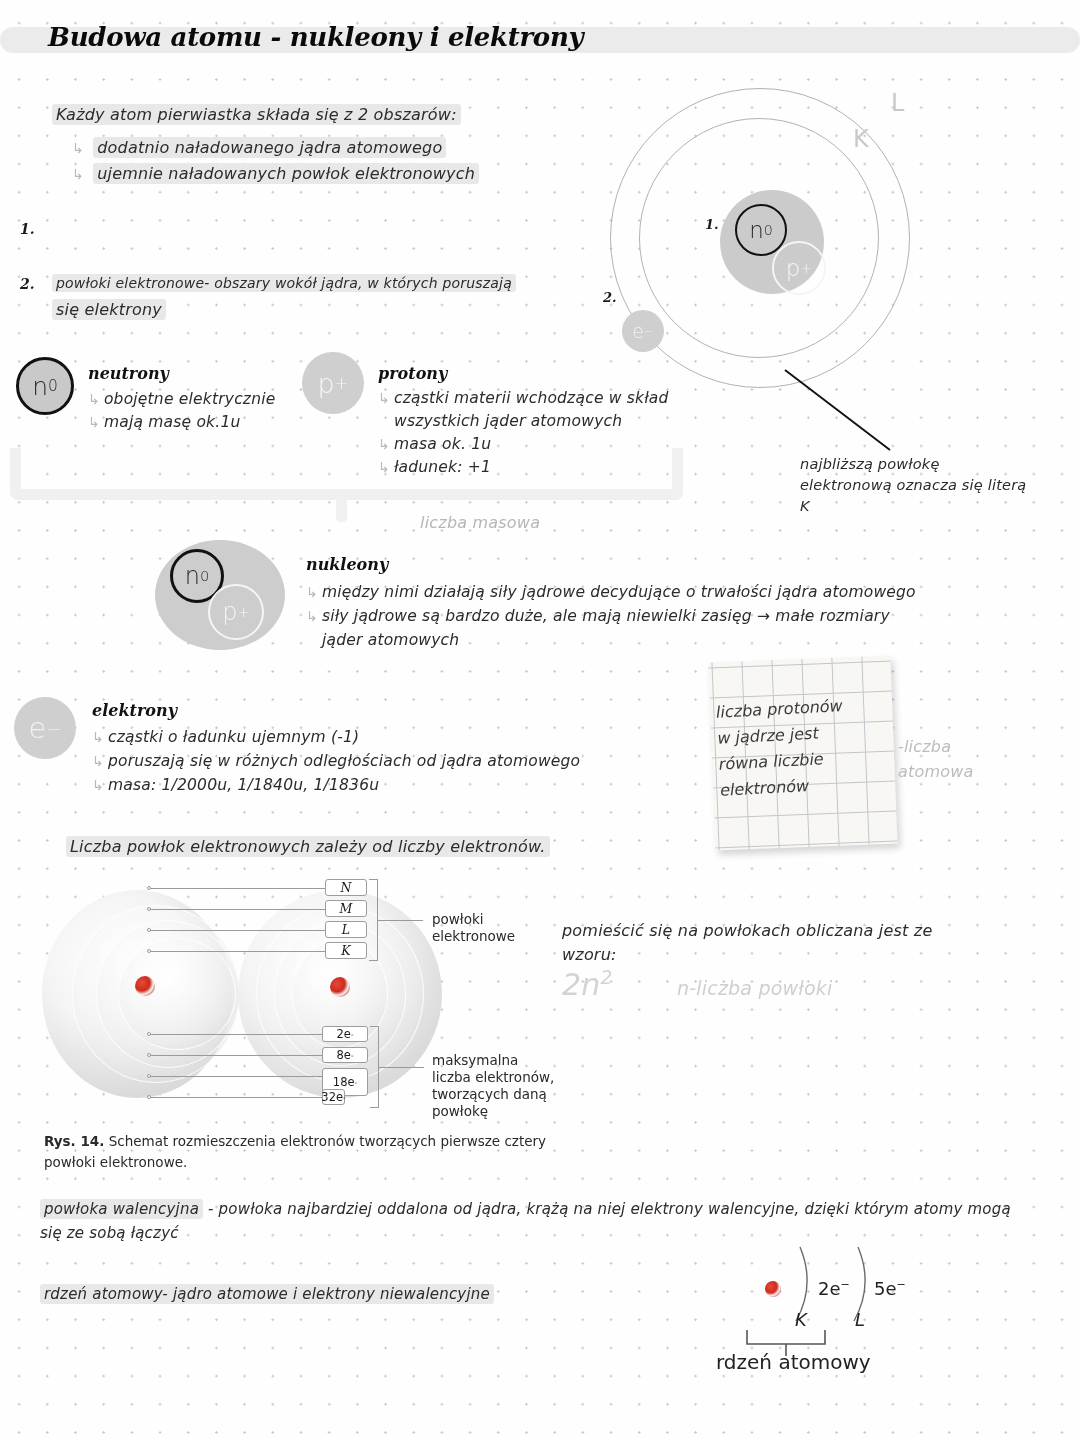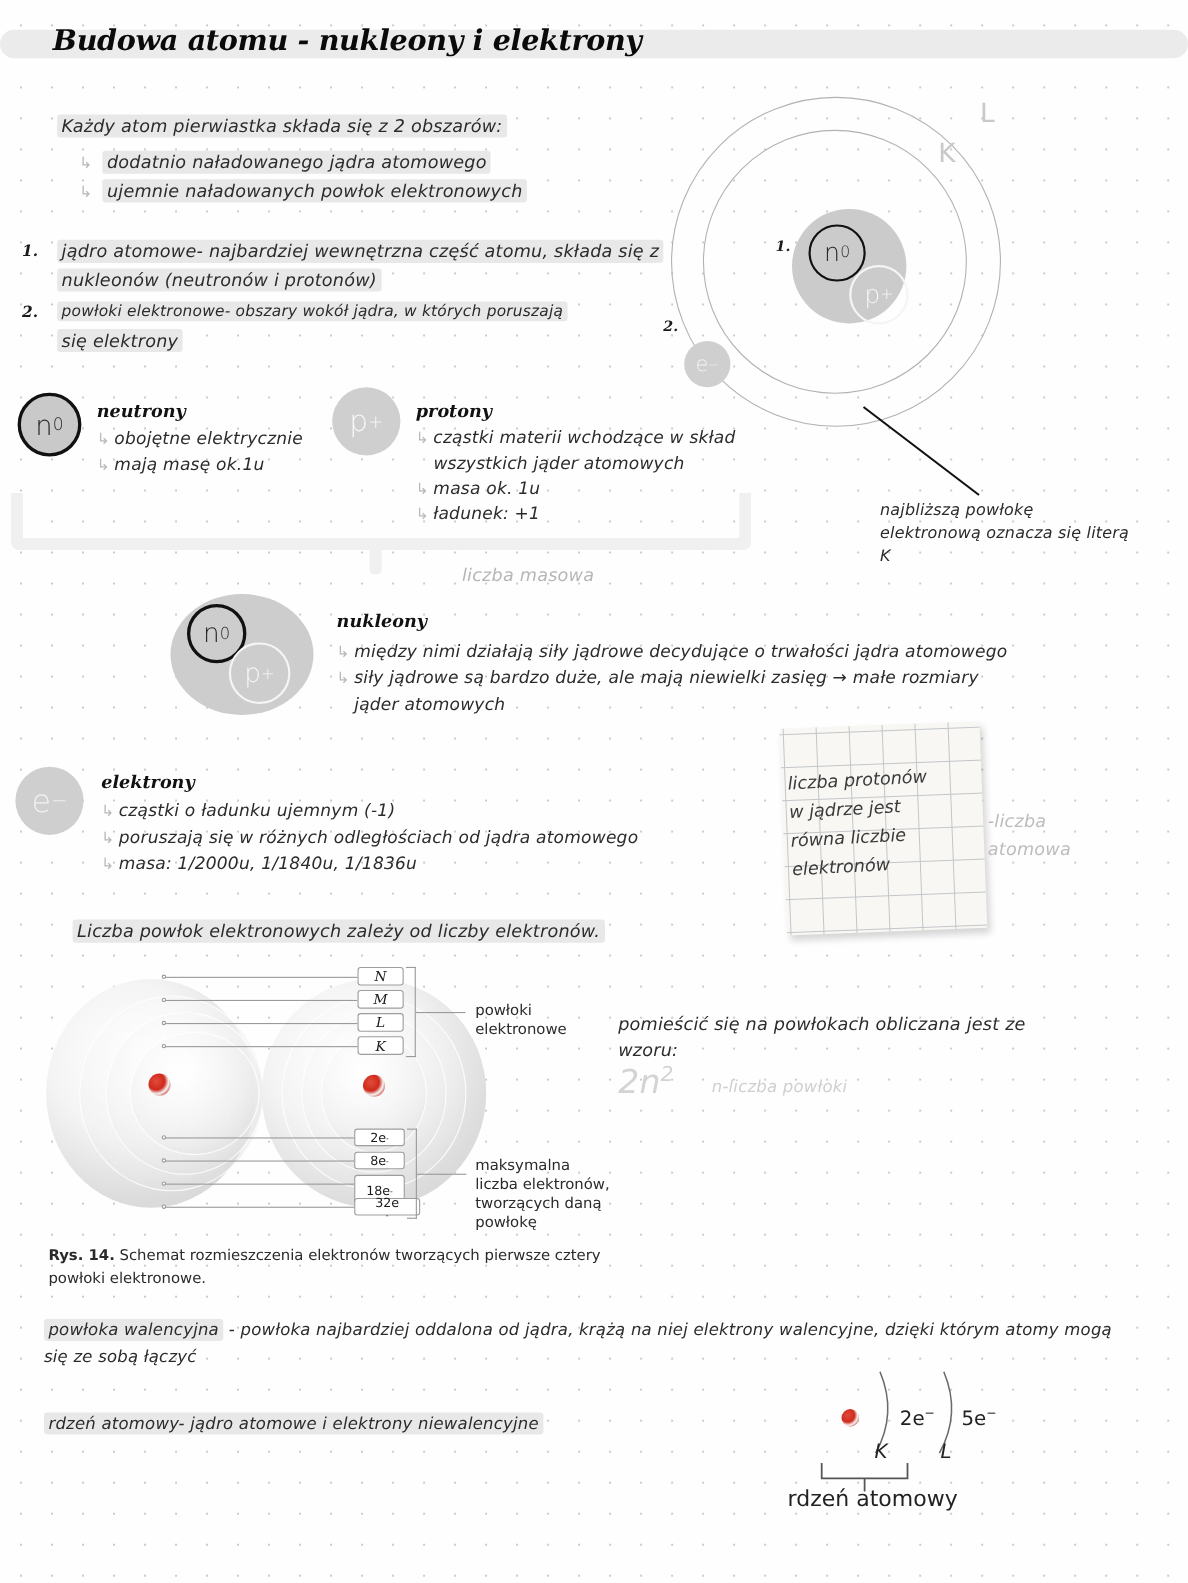--- a/index.html
+++ b/index.html
@@ -145,26 +145,20 @@
   <div class="tline hand" style="left:72px; top:162px; font-size:16px;">
     <span class="arrow">↳</span>
     <span class="hs">ujemnie naładowanych powłok elektronowych</span>
   </div>
   <div class="tline hand" style="left:72px; top:136px; font-size:16px;">
     <span class="arrow">↳</span>
     <span class="hs">dodatnio naładowanego jądra atomowego</span>
   </div>
 
   <div class="tline num" style="left:20px; top:218px;">1.</div>
-  <div class="tline hand" style="left:52px; top:217px; font-size:16px;">
-    <span class="hs">jądro atomowe- najbardziej wewnętrzna część atomu, składa się z</span>
-  </div>
-  <div class="tline hand" style="left:52px; top:243px; font-size:16px;">
-    <span class="hs">nukleonów (neutronów i protonów)</span>
-  </div>
 
   <div class="tline num" style="left:20px; top:273px;">2.</div>
   <div class="tline hand" style="left:52px; top:272px; font-size:14px;">
     <span class="hs">powłoki elektronowe- obszary wokół jądra, w których poruszają</span>
   </div>
   <div class="tline hand" style="left:52px; top:298px; font-size:16px;">
     <span class="hs">się elektrony</span>
   </div>
 
   <div class="badge badge-n" style="left:16px; top:357px; width:58px; height:58px; font-size:25px;">
@@ -314,21 +308,21 @@
       <span class="sup">-</span>
   </div>
   <div class="lbl-box sq" style="left:322px; top:1047px; width:46px; height:16px;">
     <span>8e</span>
       <span class="sup">-</span>
   </div>
   <div class="lbl-box sq" style="left:322px; top:1068px; width:46px; height:28px;">
     <span>18e</span>
       <span class="sup">-</span>
   </div>
-  <div class="lbl-box sq" style="left:322px; top:1089px; width:60px; height:16px;flex-direction:column;">
+  <div class="lbl-box sq" style="left:322px; top:1089px; width:23px; height:16px;">
     <span>32e</span>
       <span class="sup">-</span>
   </div>
 
   <div class="leader" style="left:150px; top:1034px; width:172px;"></div>
   <div class="leader" style="left:150px; top:1055px; width:172px;"></div>
   <div class="leader" style="left:150px; top:1076px; width:172px;"></div>
   <div class="leader" style="left:150px; top:1097px; width:172px;"></div>
   <div class="leaddot" style="left:147px; top:1032px;"></div>
   <div class="leaddot" style="left:147px; top:1053px;"></div>
@@ -345,21 +339,21 @@
   <div class="fig-cap" style="left:44px; top:1131px; white-space:nowrap;">
     <span style="font-weight:bold;">Rys. 14.</span><span> Schemat rozmieszczenia elektronów tworzących pierwsze cztery</span>
   </div>
   <div class="fig-cap" style="left:44px; top:1152px;">powłoki elektronowe.</div>
 
   <div class="tline hand" style="left:562px; top:919px; font-size:16px;">pomieścić się na powłokach obliczana jest ze</div>
   <div class="tline hand" style="left:562px; top:943px; font-size:16px;">wzoru:</div>
   <div class="tline hand" style="left:562px; top:966px; font-size:30px; color:#d3d3d3;">
     <span>2n</span><span class="sup">2</span>
   </div>
-  <div class="tline hand" style="left:647px; top:977px; font-size:15px; color:#cfcfcf;">n-liczba powłoki</div>
+  <div class="tline hand" style="left:677px; top:977px; font-size:19px; color:#cfcfcf;">n-liczba powłoki</div>
 
   <div class="tline hand" style="left:40px; top:1198px; font-size:15px;">
     <span class="hs">powłoka walencyjna</span><span> - powłoka najbardziej oddalona od jądra, krążą na niej elektrony walencyjne, dzięki którym atomy mogą</span>
   </div>
   <div class="tline hand" style="left:40px; top:1222px; font-size:15px;">się ze sobą łączyć</div>
 
   <div class="tline hand" style="left:40px; top:1283px; font-size:15px;">
     <span class="hs">rdzeń atomowy- jądro atomowe i elektrony niewalencyjne</span>
   </div>
 

